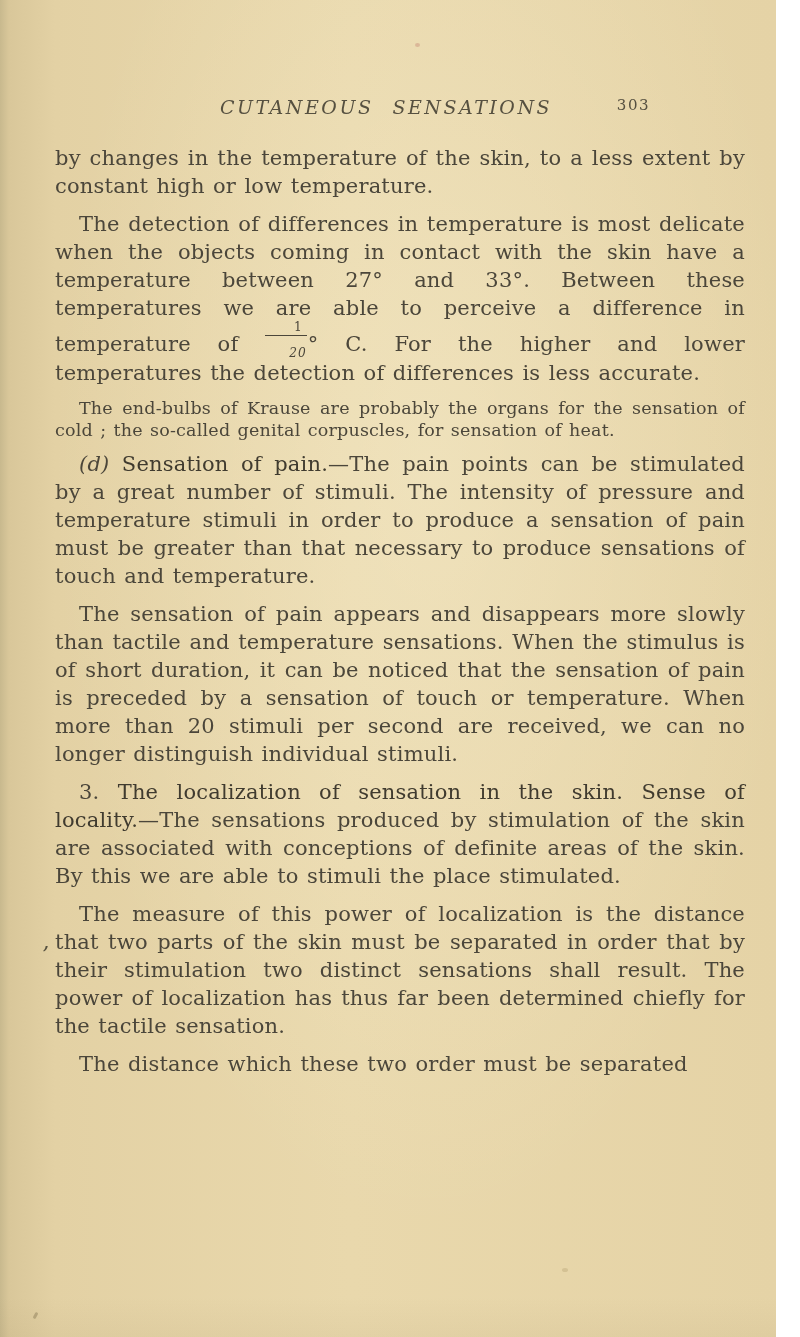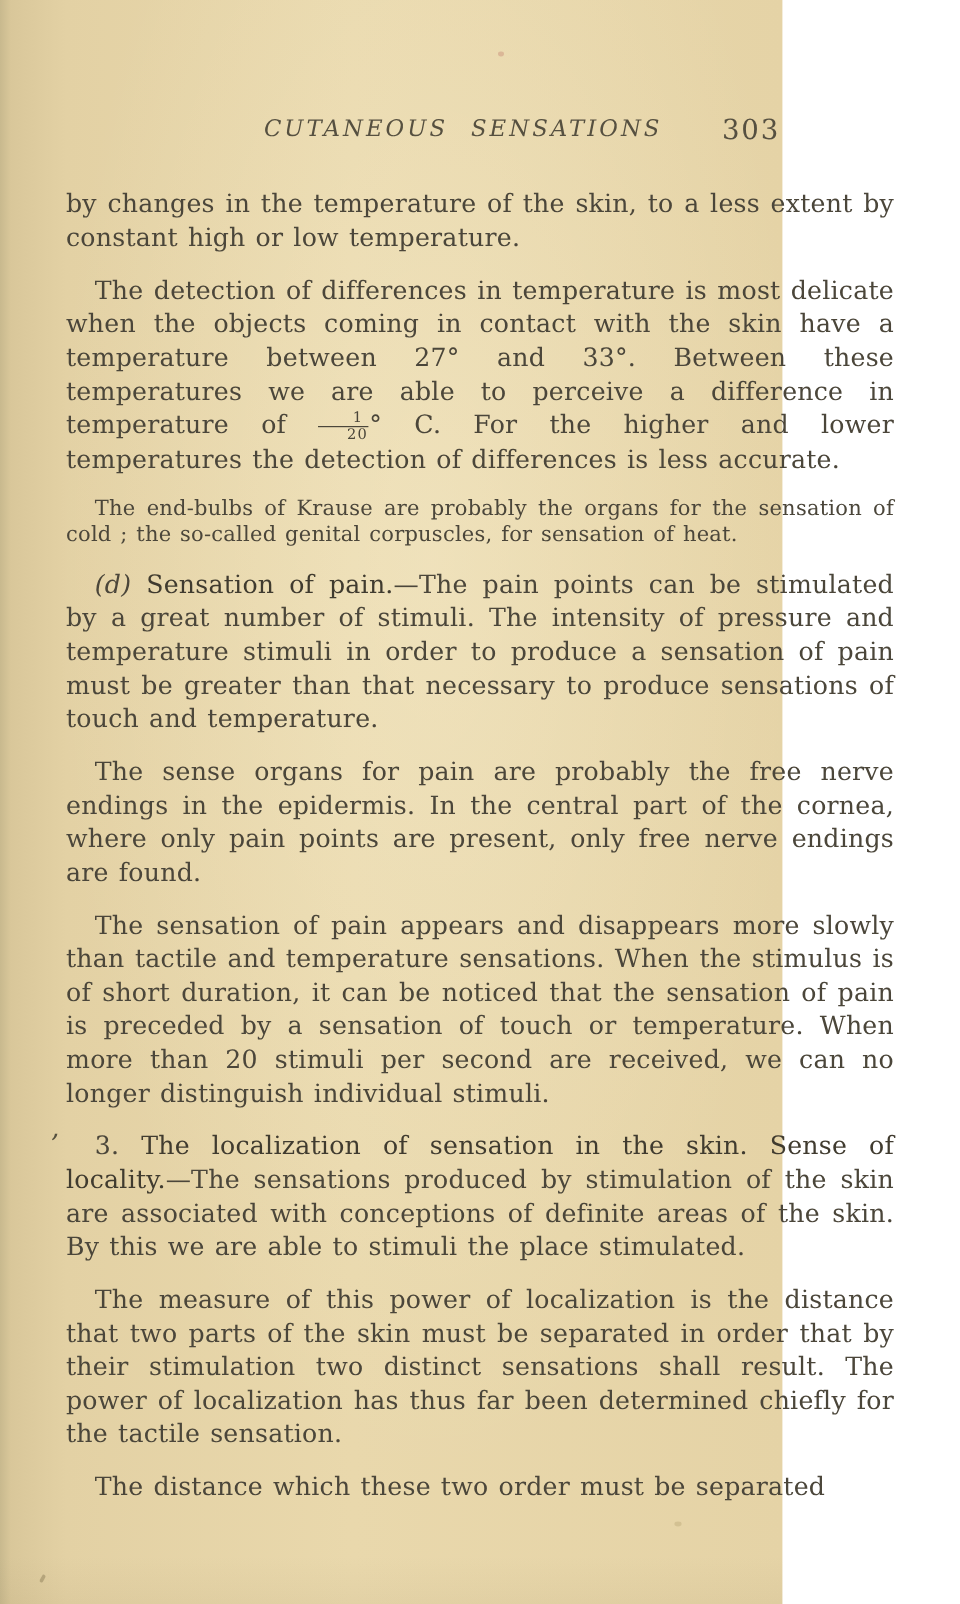--- a/index.html
+++ b/index.html
@@ -1,20 +1,20 @@
 <!DOCTYPE html>
 <html><head>
 <meta charset="utf-8">
 <style>
   html, body { margin: 0; padding: 0; }
   body { width: 800px; height: 1337px; overflow: hidden; }
 
   .page {
     position: relative;
-    width: 652px;
+    width: 776px;
     height: 1337px;
     font-family: "DejaVu Serif", "Liberation Serif", serif;
     color: #4b463a;
     background:
       radial-gradient(ellipse at 55% 35%, rgba(255,249,224,0.30), rgba(255,249,224,0) 62%),
       linear-gradient(90deg, #c8b98e 0px, #d9c79a 9px, #e3d1a4 55px, #e9d8ac 45%, #e5d3a6 100%);
   }
 
   .scan-shade-bottom {
     position: absolute; left: 0; right: 0; bottom: 0; height: 40px;
@@ -32,33 +32,33 @@
   .head-title {
     font-style: italic;
     font-size: 19px;
     letter-spacing: 2.5px;
     word-spacing: 0.55em;
     color: #565040;
   }
   .page-num {
     position: absolute;
     right: 95px; top: 0;
-    font-size: 23px;
+    font-size: 15px;
     letter-spacing: 1.5px;
     color: #565040;
     text-align: right;
   }
 
   .text-block {
     position: absolute;
     top: 140px; left: 55px; width: 690px;
     text-align: justify;
   }
   .para {
-    margin: 16px 0 10px 0;
+    margin: 4px 0 10px 0;
     font-size: 21px;
     line-height: 28px;
     text-indent: 24px;
     word-spacing: 1.5px;
     letter-spacing: 0.2px;
   }
   .para.no-indent { text-indent: 0; }
   .para.small {
     font-size: 17.5px;
     line-height: 22px;
@@ -73,21 +73,21 @@
     text-align: center;
     line-height: 0.95;
     font-size: 0.58em;
     margin-right: 1px;
   }
   .frac .num {
     display: block;
     border-bottom: 1.5px solid currentColor;
     padding: 0 2px 1px 2px;
   }
-  .frac .den { display: block; padding-top: 1px; letter-spacing: 1px; }
+  .frac .den { display: block; padding-top: 12px; letter-spacing: 1px; font-style: italic; }
 
   .margin-mark {
     position: absolute;
     left: 42px; top: 942px;
     font-size: 22px;
     font-style: italic;
     color: #55503f;
   }
 
   .speck { position: absolute; border-radius: 50%; }
@@ -109,21 +109,20 @@
 
     <p class="para no-indent">by changes in the temperature of the skin, to a less extent by constant high or low temperature.</p>
 
 
     <p class="para"><span>The detection of differences in temperature is most delicate when the objects coming in contact with the skin have a temperature between 27° and 33°.  Between these temperatures we are able to perceive a difference in temperature of </span><span class="frac"><span class="num">1</span><span class="den">20</span></span><span>° C.  For the higher and lower temperatures the detection of differences is less accurate.</span></p>
 
     <p class="para small">The end-bulbs of Krause are probably the organs for the sensation of cold ; the so-called genital corpuscles, for sensation of heat.</p>
 
     <p class="para"><span class="lead-italic">(d) </span><span class="lead-bold">Sensation of pain.</span><span>—</span><span>The pain points can be stimulated by a great number of stimuli.  The intensity of pressure and temperature stimuli in order to produce a sensation of pain must be greater than that necessary to produce sensations of touch and temperature.</span></p>
 
-    <p class="para">The sense organs for pain are probably the free nerve endings in the epidermis.  In the central part of the cornea, where only pain points are present, only free nerve endings are found.</p>
 
     <p class="para">The sensation of pain appears and disappears more slowly than tactile and temperature sensations.  When the stimulus is of short duration, it can be noticed that the sensation of pain is preceded by a sensation of touch or temperature.  When more than 20 stimuli per second are received, we can no longer distinguish individual stimuli.</p>
 
     <p class="para"><span>3. </span><span class="lead-bold">The localization of sensation in the skin.  Sense of locality.</span><span>—</span><span>The sensations produced by stimulation of the skin are associated with conceptions of definite areas of the skin.  By this we are able to stimuli the place stimulated.</span></p>
 
     <p class="para">The measure of this power of localization is the distance that two parts of the skin must be separated in order that by their stimulation two distinct sensations shall result.  The power of localization has thus far been determined chiefly for the tactile sensation.</p>
 
     <p class="para">The distance which these two order must be separated</p>
 
   </main>

